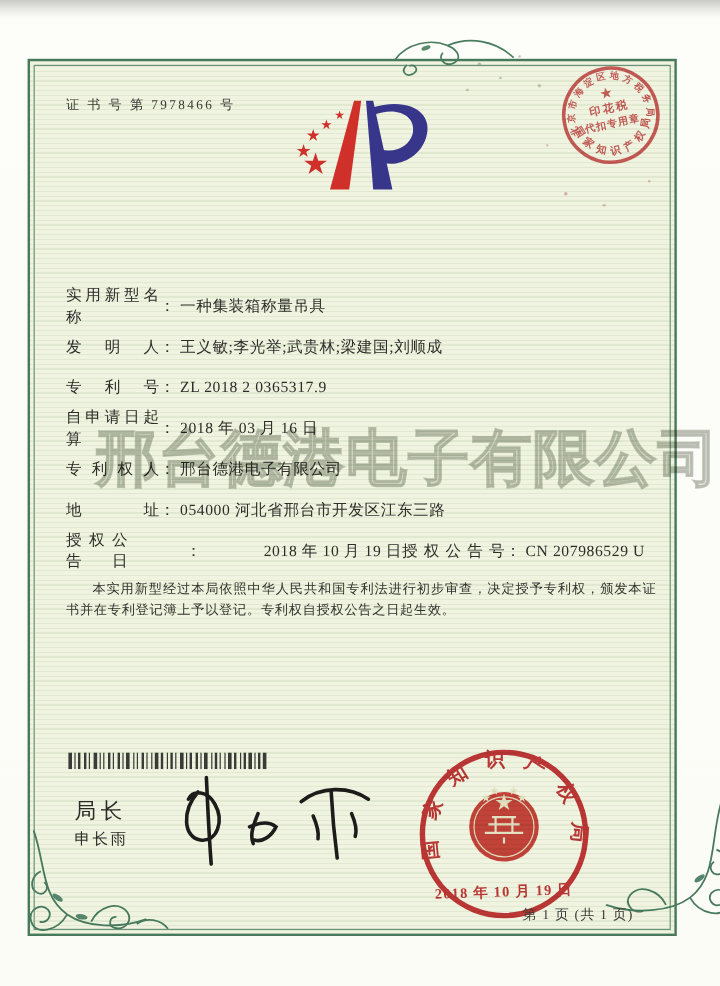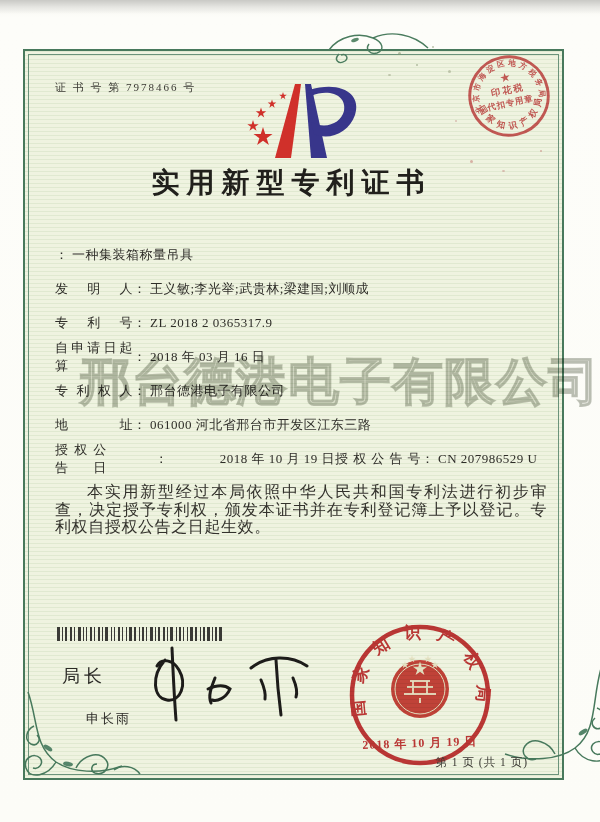--- a/index.html
+++ b/index.html
@@ -17,26 +17,26 @@
   .certno{position:absolute;left:55px;top:80px;font-size:11px;letter-spacing:2px;color:#3a3933;}
   .logo{position:absolute;left:245px;top:80px;}
   .title{position:absolute;left:23px;top:164px;width:537px;text-align:center;
        font-size:28px;font-weight:700;letter-spacing:7px;color:#21201c;}
   .fields{position:absolute;left:55px;top:238px;width:492px;}
   .frow{height:34px;display:flex;align-items:center;font-size:13px;letter-spacing:0.5px;}
   .flabel{display:inline-block;width:78px;text-align:justify;text-align-last:justify;}
   .fcolon{display:inline-block;width:13px;}
   .fvalue{margin-left:4px;white-space:nowrap;}
   .fleft{display:flex;align-items:center;width:280px;flex:none;gap:48px;}
-  .paras{position:absolute;left:55px;top:483px;width:492px;font-size:16px;line-height:17.6px;
+  .paras{position:absolute;left:55px;top:483px;width:492px;font-size:11px;line-height:17.6px;
        letter-spacing:0.6px;text-align:justify;color:#33322c;}
   .paras p{margin:0;text-indent:2em;}
   .barcode{position:absolute;left:55px;top:627px;}
   .signer-title{position:absolute;left:62px;top:664px;font-size:18px;letter-spacing:4px;color:#2b2a26;}
-  .signer-name{position:absolute;left:62px;top:710px;font-size:13px;letter-spacing:2px;color:#2b2a26;margin-left:24px;}
+  .signer-name{position:absolute;left:62px;top:690px;font-size:13px;letter-spacing:2px;color:#2b2a26;}
   .signature{position:absolute;left:145px;top:642px;}
   .seal{position:absolute;left:346px;top:623px;width:148px;height:148px;mix-blend-mode:multiply;opacity:0.92;}
   .taxstamp{position:absolute;left:460px;top:47px;transform:rotate(-12deg);mix-blend-mode:multiply;opacity:0.85;}
   .footer{position:absolute;left:23px;top:755px;width:505px;text-align:right;
        font-size:11.5px;letter-spacing:1px;color:#3a3933;}
   .watermark{position:absolute;left:80px;top:348px;width:520px;white-space:nowrap;
        font-size:51px;font-weight:700;letter-spacing:1px;
        color:rgba(193,196,185,0.40);
        -webkit-text-stroke:1.2px rgba(152,157,144,0.55);
        text-shadow:1px 1px 0 rgba(255,255,255,0.6);
@@ -92,24 +92,24 @@
     <path d="M50,4 L56,4 L46,78 L30,78 Z" fill="#d0302a"></path>
     <path d="M60,4 L66,4 L82,78 L66,78 Z" fill="#38368b"></path>
     <path d="M64,10 C96,0 117,14 110,35 C104,53 84,61 69,54 L66,42 C81,50 96,43 99,31 C102,16 85,8 66,16 Z" fill="#38368b"></path>
     <use href="#star5" transform="translate(18,57) scale(2.0)" fill="#d0302a"></use>
     <use href="#star5" transform="translate(8,46) scale(1.2)" fill="#d0302a"></use>
     <use href="#star5" transform="translate(16,33) scale(1.1)" fill="#d0302a"></use>
     <use href="#star5" transform="translate(27,24) scale(0.9)" fill="#d0302a"></use>
     <use href="#star5" transform="translate(38,16) scale(0.8)" fill="#d0302a"></use>
   </svg>
 
-  <div class="title z3">实用新型专利证书</div>
 
   <div class="fields z3">
     <div class="frow">
+      <span class="flabel">实用新型名称</span>
         <span class="fcolon">：</span>
       <span class="fvalue">一种集装箱称量吊具</span>
     </div>
     <div class="frow">
       <span class="flabel">发明人</span>
         <span class="fcolon">：</span>
       <span class="fvalue">王义敏;李光举;武贵林;梁建国;刘顺成</span>
     </div>
     <div class="frow">
       <span class="flabel">专利号</span>
@@ -122,21 +122,21 @@
       <span class="fvalue">2018 年 03 月 16 日</span>
     </div>
     <div class="frow">
       <span class="flabel">专利权人</span>
         <span class="fcolon">：</span>
       <span class="fvalue">邢台德港电子有限公司</span>
     </div>
     <div class="frow">
       <span class="flabel">地址</span>
         <span class="fcolon">：</span>
-      <span class="fvalue">061000 河北省邢台市开发区江东三路</span>
+      <span class="fvalue">054000 河北省邢台市开发区江东三路</span>
     </div>
     <div class="frow">
       <span class="fleft">
         <span class="flabel">授权公告日</span>
           <span class="fcolon">：</span>
         <span class="fvalue">2018 年 10 月 19 日</span>
       </span>
       <span class="flabel" style="width:86px">授权公告号</span>
         <span class="fcolon">：</span>
       <span class="fvalue">CN 207986529 U</span>

